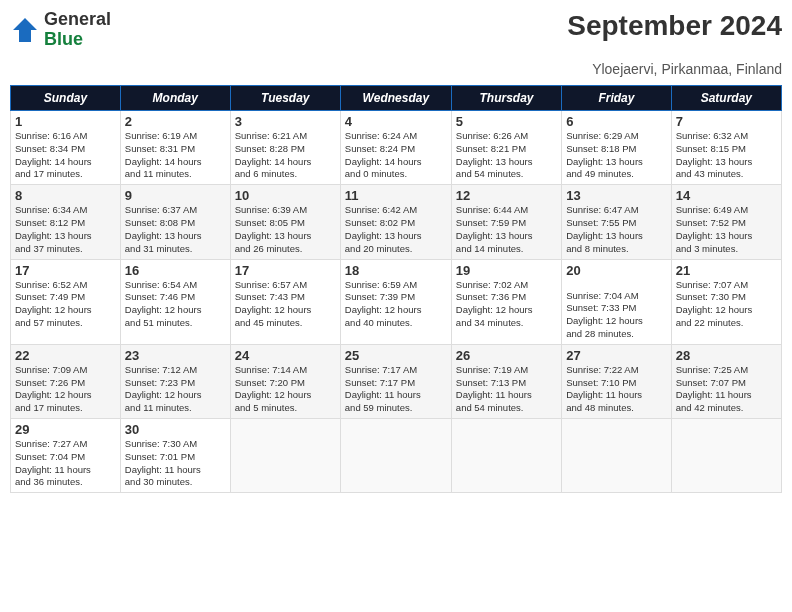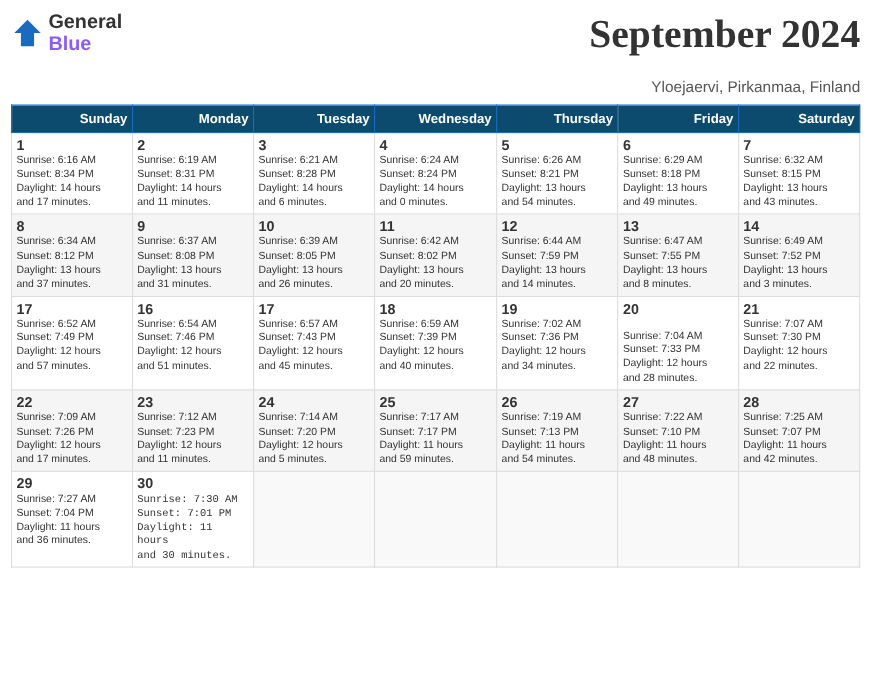--- a/index.html
+++ b/index.html
@@ -33,53 +33,53 @@
       line-height: 1.1;
     }
     .logo-general {
       font-size: 18px;
       font-weight: bold;
       color: #333;
     }
     .logo-blue {
       font-size: 18px;
       font-weight: bold;
-      color: #8b5cf6;
+      color: #15803d;
     }
     .logo-icon {
       width: 30px;
       height: 30px;
     }
     .title-block {
       text-align: right;
     }
     .title-block h1 {
-      font-size: 36px;
+      font-size: 28px;
       font-weight: bold;
       color: #333;
-      font-family: Liberation Serif, serif;
     }
     .title-block p {
       font-size: 14px;
       color: #555;
       margin-top: 19px;
     }
     .calendar {
       width: 100%;
       border-collapse: collapse;
       font-size: 10px;
     }
     .calendar thead th {
-      background: #0c4a6e;
+      background: #0f172a;
       color: #fff;
       font-size: 12px;
       font-weight: bold;
       padding: 5px 4px;
-      text-align: right;
+      text-align: center;
       border: 1px solid #1a6bbf;
+      font-style: italic;
     }
     .calendar tbody td {
       border: 1px solid #ddd;
       padding: 3px 4px;
       vertical-align: top;
       width: 113px;
       min-height: 70px;
       background: #fff;
     }
     .calendar tbody tr:nth-child(even) td {
@@ -341,21 +341,21 @@
         <tr>
           <td>
             <span class="day-number">29</span>
             <div class="day-info" style="white-space: pre-line;">Sunrise: 7:27 AM
 Sunset: 7:04 PM
 Daylight: 11 hours
 and 36 minutes.</div>
           </td>
           <td>
             <span class="day-number">30</span>
-            <div class="day-info" style="white-space: pre-line; font-family: Liberation Mono, monospace;">Sunrise: 7:30 AM
+            <div class="day-info" style="white-space: pre-line;">Sunrise: 7:30 AM
 Sunset: 7:01 PM
 Daylight: 11 hours
 and 30 minutes.</div>
           </td>
           <td class="empty-cell"></td>
           <td class="empty-cell"></td>
           <td class="empty-cell"></td>
           <td class="empty-cell"></td>
           <td class="empty-cell"></td>
         </tr>

